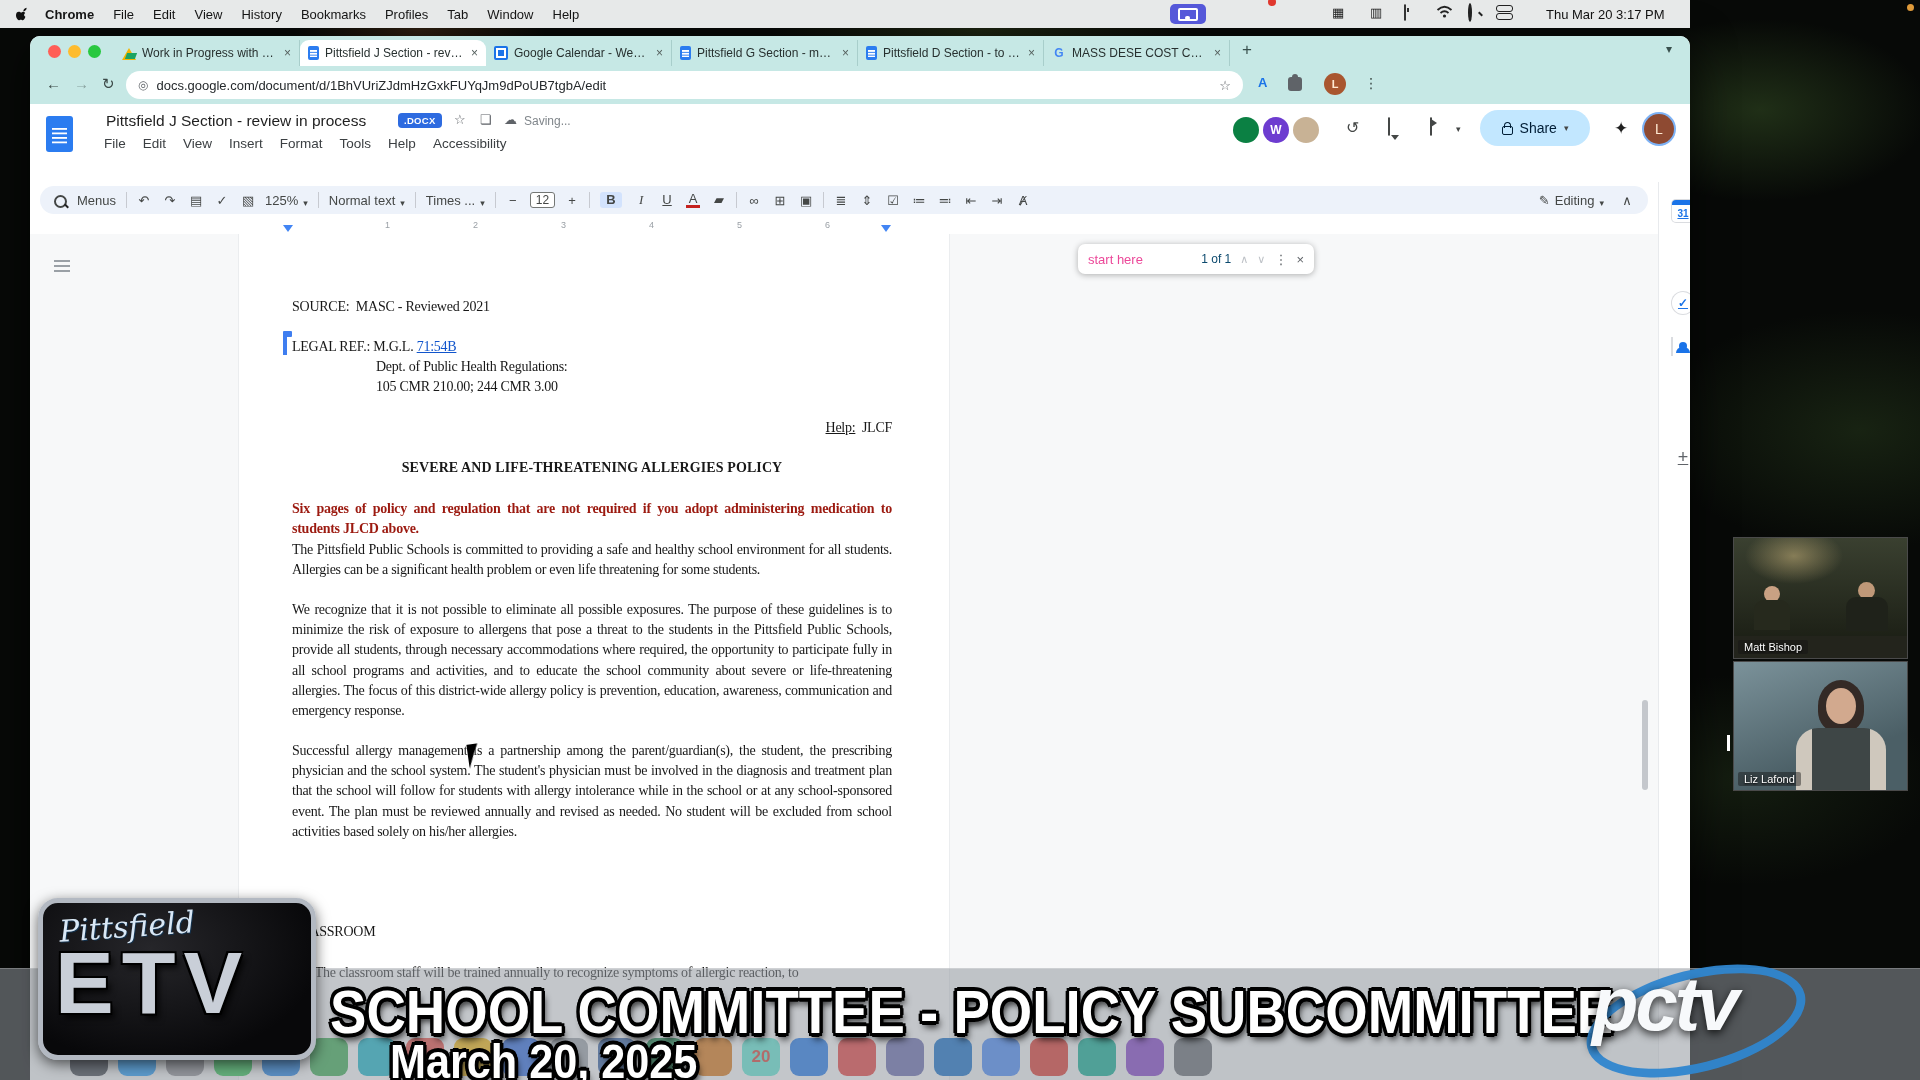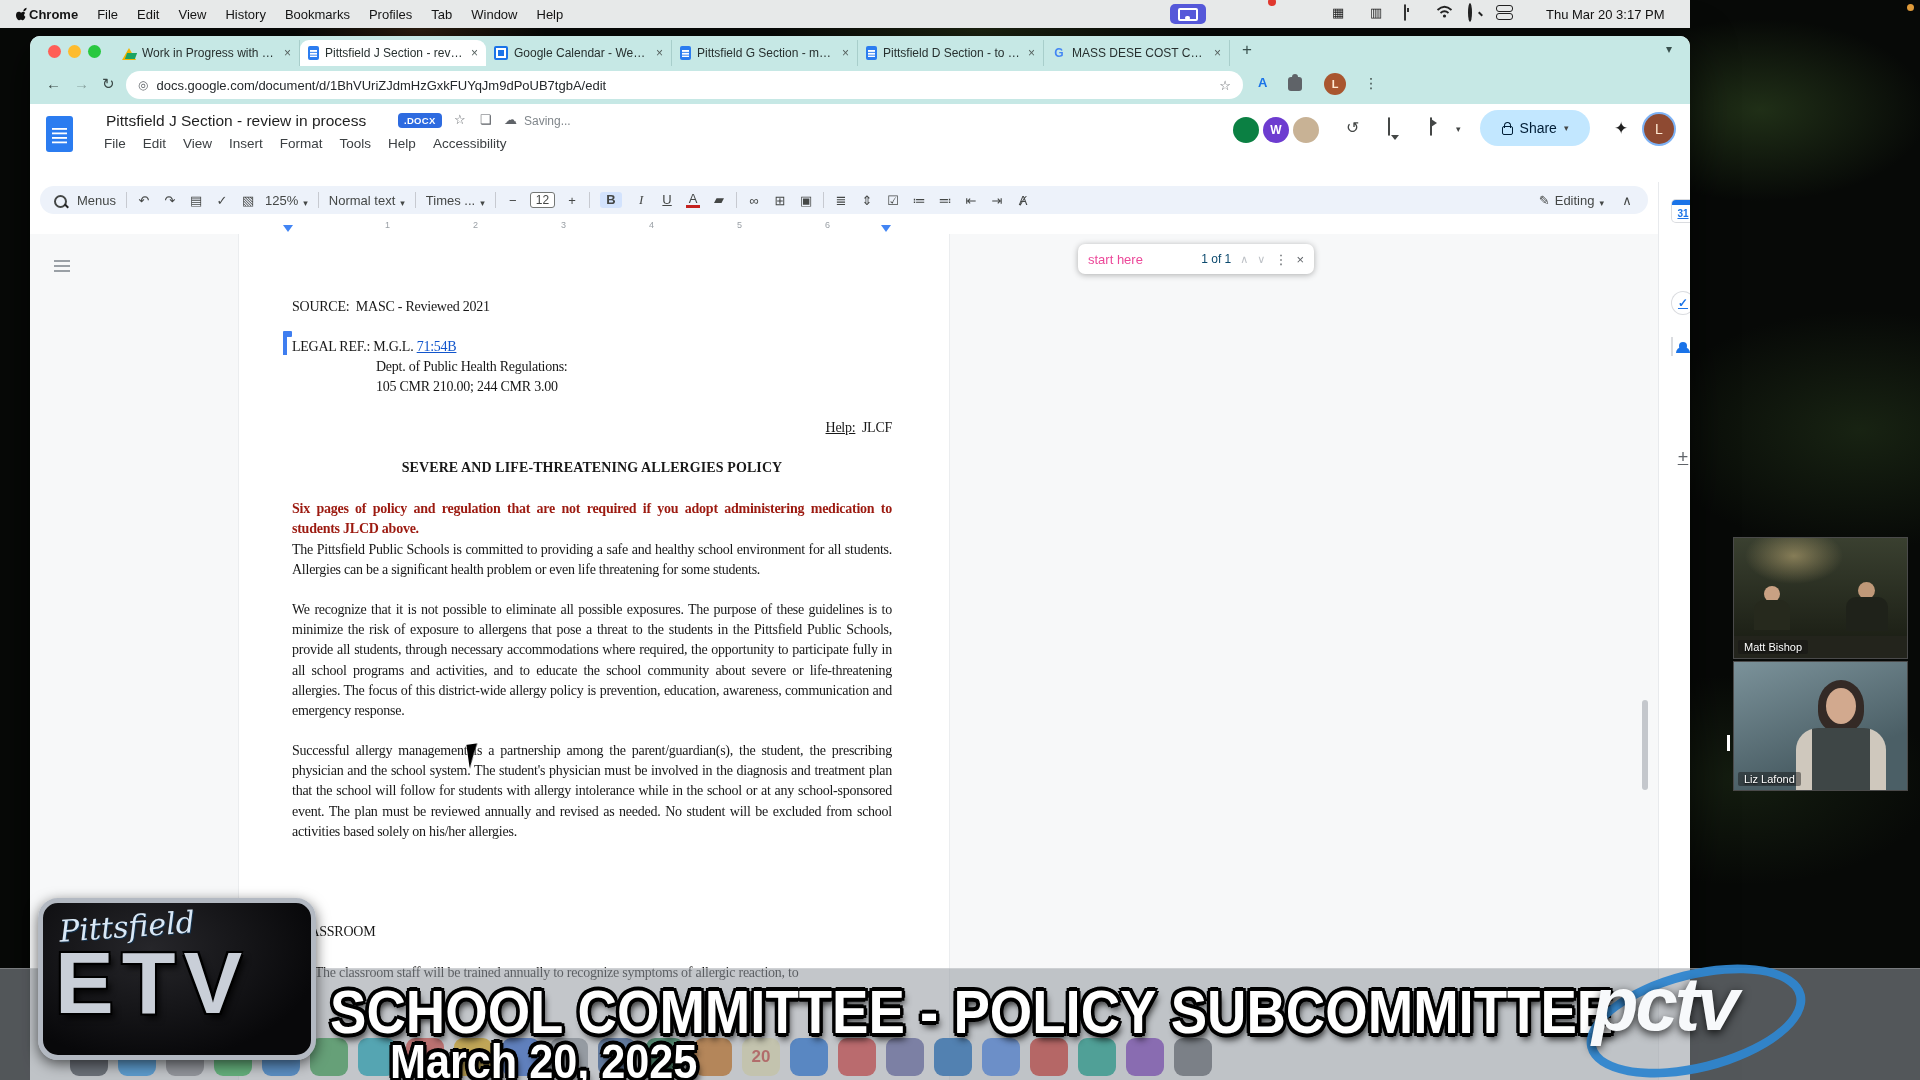--- a/index.html
+++ b/index.html
@@ -14,21 +14,21 @@
       radial-gradient(280px 150px at 1740px 780px, rgba(38,56,28,.42), transparent 70%),
       radial-gradient(180px 70px at 420px 30px, rgba(84,52,24,.5), transparent 70%),
       radial-gradient(300px 80px at 980px 30px, rgba(56,70,30,.45), transparent 70%),
       #070907;}
   #rec-dot{left:1907px;top:4px;width:7px;height:7px;border-radius:50%;background:#df9a3a;}
 
   
   #menubar{left:0;top:0;width:1690px;height:28px;background:#e7e9e9;display:flex;align-items:center;
            font-size:13px;color:#151515;z-index:3;}
   #apple{margin-left:16px;display:inline-flex;}
-  #mb-items{display:flex;gap:19px;margin-left:0;align-items:center;}
+  #mb-items{display:flex;gap:19px;margin-left:16px;align-items:center;}
   .mb-bold{font-weight:bold;}
   #mb-right{position:absolute;right:0;top:0;height:28px;width:520px;}
   .mi{position:absolute;top:5px;color:#222;}
   #share-pill{left:0px;top:4px;width:36px;height:20px;border-radius:5px;background:#5558d9;}
   #share-pill i{position:absolute;left:8px;top:4px;width:16px;height:9px;border:2px solid #fff;border-radius:2px;display:block;}
   #share-pill b{position:absolute;left:15px;top:12px;width:5px;height:4px;border-radius:2px;background:#fff;}
   .cam-ic{width:15px;height:15px;border-radius:50%;background:#4a4d52;position:relative;}
   .cam-ic i{position:absolute;right:-2px;bottom:-1px;width:8px;height:8px;border-radius:50%;background:#e0382e;display:block;}
   .batt{width:22px;height:11px;border:1.5px solid #333;border-radius:3px;position:relative;margin-top:2px;}
   .batt i{position:absolute;left:1px;top:1px;bottom:1px;width:70%;background:#333;display:block;}
@@ -512,21 +512,21 @@
       <span class="dicon" style="background: rgb(27, 127, 228);"></span>
       <span class="dicon" style="background: rgb(53, 169, 78);"></span>
       <span class="dicon" style="background: rgb(18, 179, 199);"></span>
       <span class="dicon" style="background: rgb(232, 72, 62);"></span>
       <span class="dicon" style="background: rgb(245, 184, 0);"></span>
       <span class="dicon" style="background: rgb(40, 100, 220);"></span>
       <span class="dicon" style="background: rgb(154, 160, 166);"></span>
       <span class="dicon" style="background: rgb(43, 87, 154);"></span>
       <span class="dicon" style="background: rgb(16, 124, 65);"></span>
       <span class="dicon" style="background: rgb(217, 115, 13);"></span>
-      <span class="dicon cal" style="background: #fef9c3;">20</span>
+      <span class="dicon cal" style="background: #5eead4;">20</span>
       <span class="dicon" style="background: rgb(26, 115, 232);"></span>
       <span class="dicon" style="background: rgb(229, 57, 53);"></span>
       <span class="dicon" style="background: rgb(98, 100, 167);"></span>
       <span class="dicon" style="background: rgb(10, 102, 194);"></span>
       <span class="dicon" style="background: rgb(66, 133, 244);"></span>
       <span class="dicon" style="background: rgb(217, 48, 37);"></span>
       <span class="dicon" style="background: rgb(0, 168, 142);"></span>
       <span class="dicon" style="background: rgb(125, 58, 193);"></span>
       <span class="dicon" style="background: rgb(96, 100, 107);"></span>
     </div>

